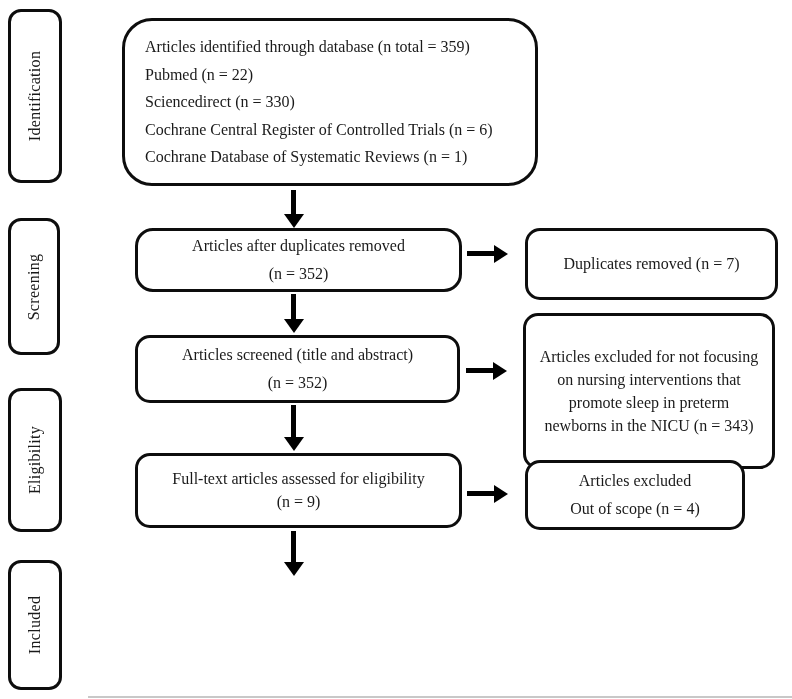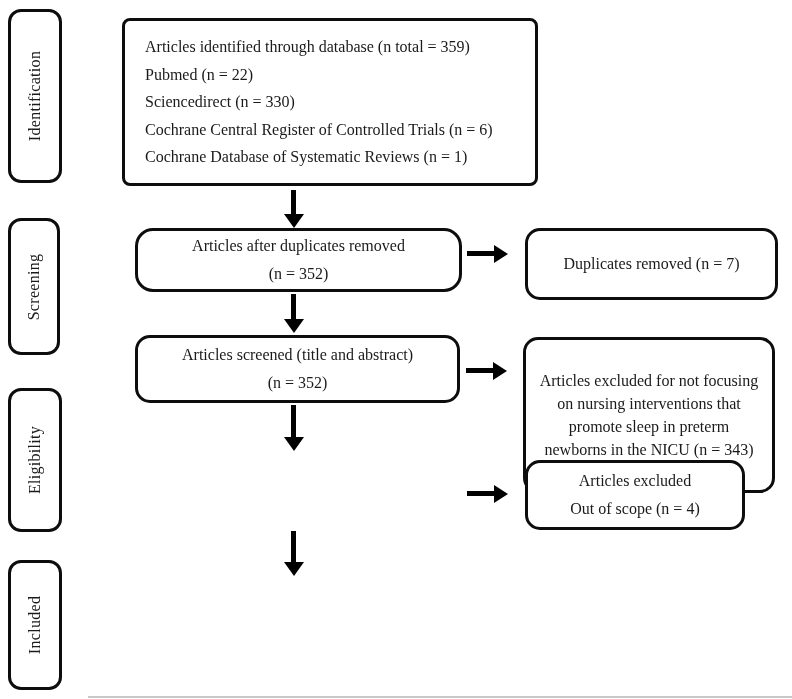--- a/index.html
+++ b/index.html
@@ -46,21 +46,21 @@
     font-size: 16px;
     letter-spacing: 0.3px;
     color: #1a1a1a;
   }
 
   
   .node.list {
     justify-content: flex-start;
     text-align: left;
     padding: 10px 14px 10px 20px;
-    border-radius: 8px;
+    border-radius: 30px;
     line-height: 1.72;
   }
 
   .lh-loose { line-height: 1.72; }
   .lh-tight { line-height: 1.38; }
   .lh-mid   { line-height: 1.45; }
 
   .pad-sm { padding: 4px 12px; }
 
   
@@ -135,27 +135,31 @@
   <div class="node lh-loose pad-sm" style="left:135px; top:228px; width:327px; height:64px;border-radius:18px;">
     <span>Articles after duplicates removed
 (n = 352)</span>
   </div>
 
   <div class="node lh-loose pad-sm" style="left:135px; top:335px; width:325px; height:68px;">
     <span>Articles screened (title and abstract)
 (n = 352)</span>
   </div>
 
+  <div class="node lh-tight pad-sm" style="left:135px; top:453px; width:327px; height:75px;">
+    <span>Full-text articles assessed for eligibility
+(n = 9)</span>
+  </div>
 
 
   <div class="node pad-sm" style="left:525px; top:228px; width:253px; height:72px;">
     <span>Duplicates removed (n = 7)</span>
   </div>
 
-  <div class="node lh-mid" style="left:523px; top:313px; width:252px; height:156px; padding:6px 13px;margin-top:24px;">
+  <div class="node lh-mid" style="left:523px; top:313px; width:252px; height:156px; padding:6px 13px;">
     <span>Articles excluded for not focusing on nursing interventions that promote sleep in preterm newborns in the NICU  (n = 343)</span>
   </div>
 
   <div class="node lh-loose pad-sm" style="left:525px; top:460px; width:220px; height:70px;">
     <span>Articles excluded
 Out of scope (n = 4)</span>
   </div>
 
   <div class="varrow" style="left:291px; top:190px; height:25px;"></div>
   <div class="varrow" style="left:291px; top:294px; height:26px;"></div>

